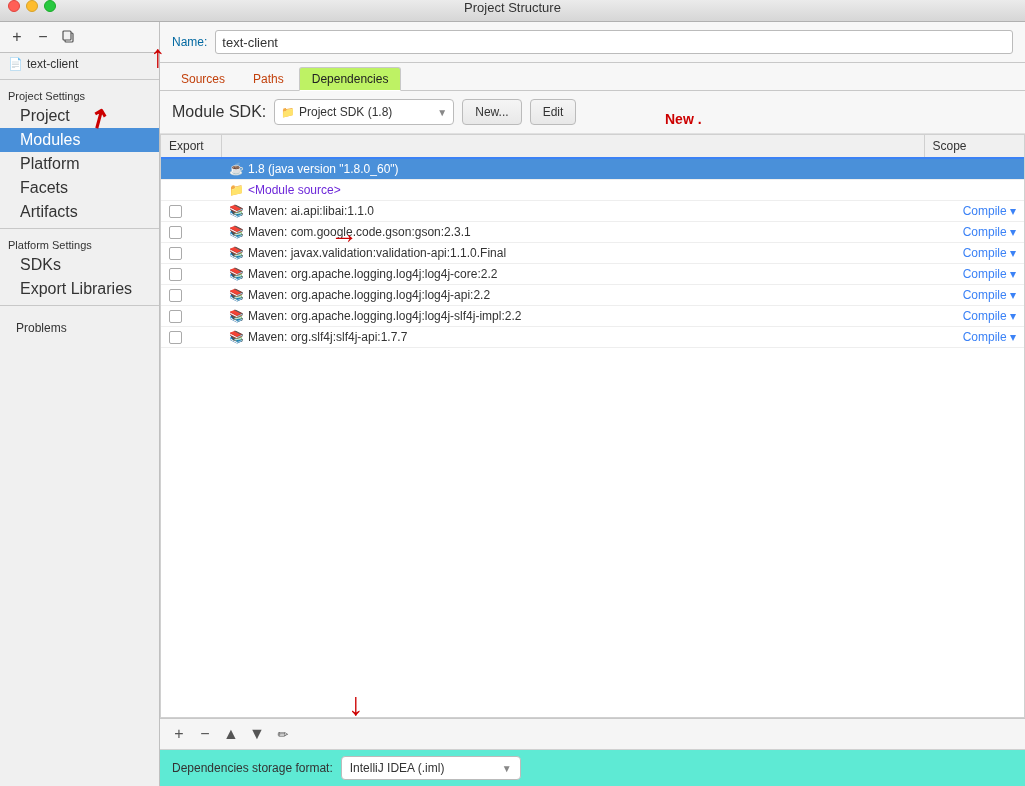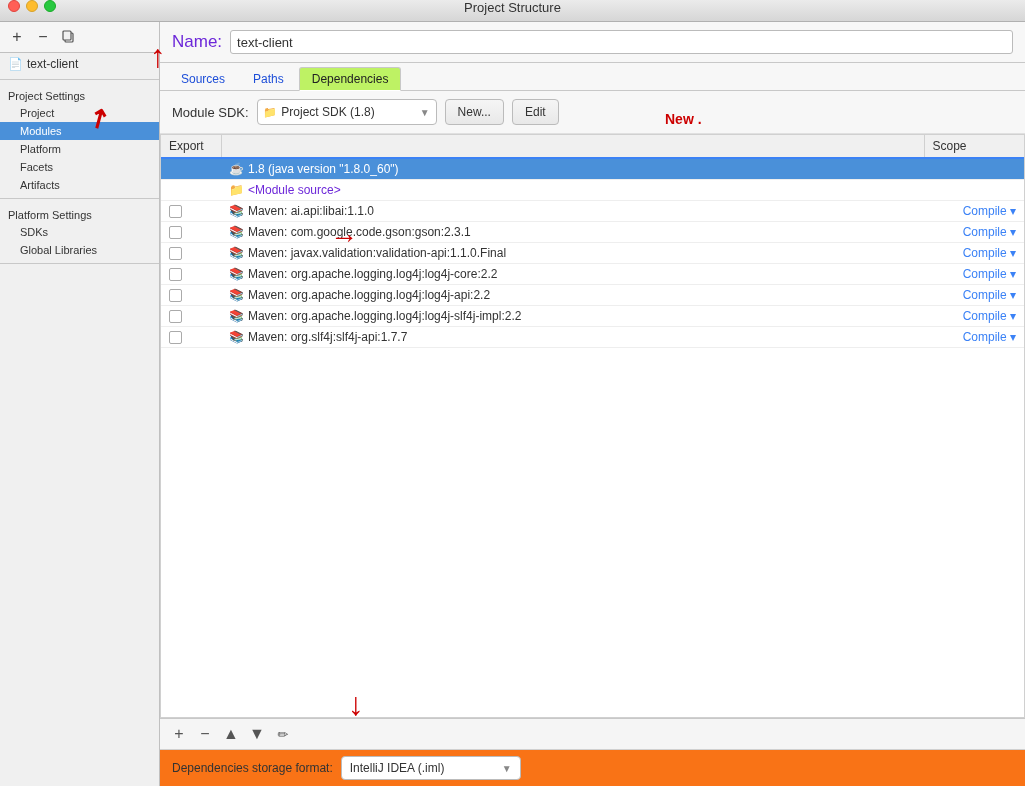--- a/index.html
+++ b/index.html
@@ -103,21 +103,21 @@
       font-weight: 400;
       color: #333;
       text-transform: none;
     }
 
     .sidebar-item {
       display: flex;
       align-items: center;
       padding: 3px 8px 3px 20px;
       cursor: pointer;
-      font-size: 11px;
+      font-size: 16px;
       color: #333;
     }
     .sidebar-item.active {
       background: #4a90d9;
       color: #fff;
     }
 
     .sidebar-divider {
       height: 1px;
       background: #c8c8c8;
@@ -135,22 +135,22 @@
     
     .name-bar {
       display: flex;
       align-items: center;
       padding: 8px 12px;
       gap: 8px;
       border-bottom: 1px solid #c8c8c8;
       background: #f7f7f7;
     }
     .name-label {
-      font-size: 17px;
-      color: #6d28d9;
+      font-size: 12px;
+      color: #0369a1;
       font-weight: 500;
     }
     .name-input {
       flex: 1;
       height: 24px;
       border: 1px solid #bbb;
       border-radius: 3px;
       padding: 2px 6px;
       font-size: 13px;
       background: #fff;
@@ -162,21 +162,21 @@
       display: flex;
       align-items: center;
       padding: 4px 8px 0 8px;
       background: #f7f7f7;
       border-bottom: 1px solid #c8c8c8;
     }
     .tab {
       padding: 4px 12px;
       cursor: pointer;
       font-size: 12px;
-      color: #1d4ed8;
+      color: #c2410c;
       border: 1px solid transparent;
       border-bottom: none;
       border-radius: 3px 3px 0 0;
       margin-right: 2px;
       background: transparent;
     }
     .tab.active {
       background: #bef264;
       border-color: #c8c8c8;
       color: #222;
@@ -187,21 +187,21 @@
     
     .sdk-bar {
       display: flex;
       align-items: center;
       padding: 8px 12px;
       gap: 8px;
       background: #f7f7f7;
       border-bottom: 1px solid #e0e0e0;
     }
     .sdk-label {
-      font-size: 13px;
+      font-size: 16px;
       color: #333;
       font-weight: 500;
     }
     .sdk-select-wrapper {
       display: flex;
       align-items: center;
       border: 1px solid #bbb;
       border-radius: 4px;
       background: #fff;
       padding: 2px 6px;
@@ -318,21 +318,21 @@
       border-radius: 3px;
     }
     .bottom-btn-pencil { font-size: 13px; }
 
     
     .storage-bar {
       display: flex;
       align-items: center;
       padding: 6px 12px;
       gap: 8px;
-      background: #f97316;
+      background: #5eead4;
       border-top: 1px solid #d0d0d0;
     }
     .storage-label { font-size: 12px; color: #333; font-weight: 500; }
     .storage-select-wrapper {
       display: flex;
       align-items: center;
       border: 1px solid #bbb;
       border-radius: 4px;
       background: #fff;
       padding: 2px 8px;
@@ -410,25 +410,30 @@
       </div>
 
       <div class="sidebar-divider"></div>
 
       <div class="sidebar-section-label">Platform Settings</div>
 
       <div class="sidebar-item">
         <span>SDKs</span>
       </div>
       <div class="sidebar-item">
-        <span>Global Libraries</span>
+        <span>Export Libraries</span>
       </div>
 
       <div class="sidebar-divider"></div>
 
+      <div class="problems-section">
+        <div class="problems-label">
+          <span>Problems</span>
+        </div>
+      </div>
 
     </div>
 
     <div class="content-area">
 
       <div class="name-bar">
         <label class="name-label">Name:</label>
         <input class="name-input" type="text" value="text-client" style="">
       </div>
 

